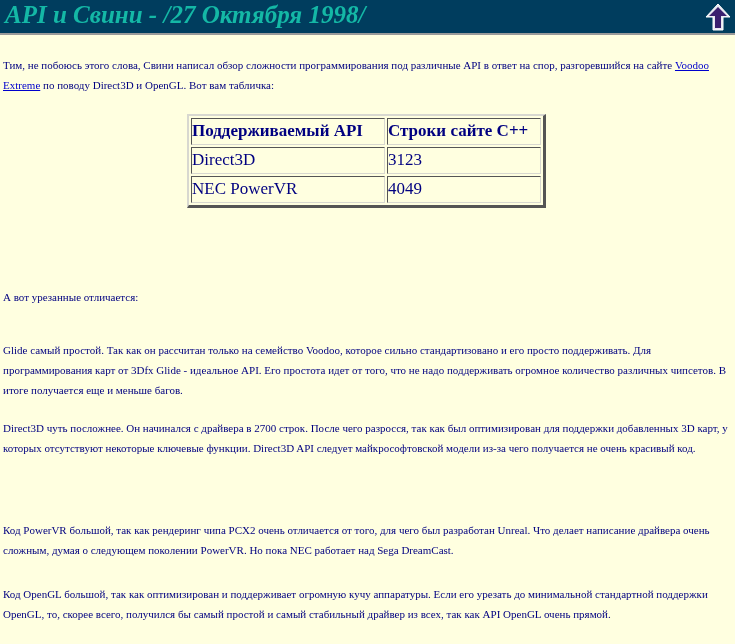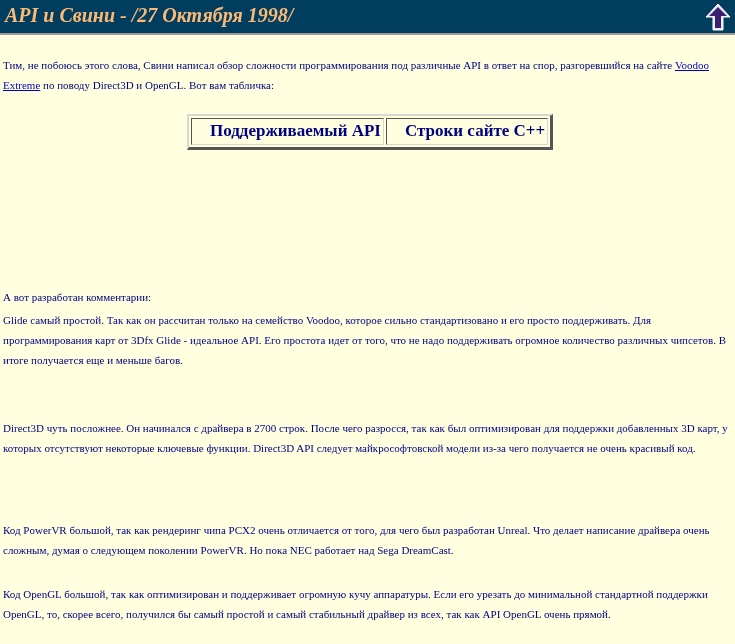--- a/index.html
+++ b/index.html
@@ -21,22 +21,22 @@
       height: 33px;
       border-bottom: 2px solid #9A9A9A;
     }
     .header-title {
       position: absolute;
       left: 5px;
       top: 3px;
       font-family: "Liberation Serif", "DejaVu Serif", serif;
       font-style: italic;
       font-weight: bold;
-      font-size: 20px;
-      color: #fdba74;
+      font-size: 25px;
+      color: #14b8a6;
       line-height: 24px;
     }
     .up-button {
       position: absolute;
       right: 3px;
       top: 2px;
       width: 28px;
       height: 30px;
       cursor: pointer;
     }
@@ -59,21 +59,21 @@
       border-left: 2px solid #D8D8D0;
       border-right: 3px solid #555555;
       border-bottom: 3px solid #555555;
       background: #FFFFE0;
     }
     table.api-table td, table.api-table th {
       border-top: 1px solid #555555;
       border-left: 1px solid #555555;
       border-right: 1px solid #D8D8D0;
       border-bottom: 1px solid #D8D8D0;
-      padding: 1px 2px 2px 18px;
+      padding: 1px 2px 2px 0;
       text-align: left;
       font-size: 17px;
       line-height: 22px;
       color: #000080;
     }
     table.api-table th { font-weight: bold; }
     table.api-table td.col1 { width: 190px; }
     table.api-table td.col2 { width: 150px; }
     .para { position: absolute; left: 3px; width: 730px; }
   </style>
@@ -92,21 +92,29 @@
 
 <p class="intro"><span>Тим, не побоюсь этого слова, Свини написал обзор сложности программирования под различные API в ответ на спор, разгоревшийся на сайте </span><a class="link" href="#">Voodoo Extreme</a><span> по поводу Direct3D и OpenGL. Вот вам табличка:</span></p>
 
 <div class="table-wrap">
   <table class="api-table">
     <tbody>
         <tr>
       <th class="col1">Поддерживаемый API</th>
       <th class="col2">Строки сайте C++</th>
     </tr>
+    <tr>
+      <td class="col1">Direct3D</td>
+      <td class="col2">3123</td>
+    </tr>
+    <tr>
+      <td class="col1">NEC PowerVR</td>
+      <td class="col2">4049</td>
+    </tr>
   </tbody>
     </table>
 </div>
 
-<p class="para" style="top:287px;">А вот разработан комментарии:</p>
-<p class="para" style="top:310px;">Glide самый простой. Так как он рассчитан только на семейство Voodoo, которое сильно стандартизовано и его просто поддерживать. Для программирования карт от 3Dfx Glide - идеальное API. Его простота идет от того, что не надо поддерживать огромное количество различных чипсетов. В итоге получается еще и меньше багов.</p>
+<p class="para" style="top:287px;">А вот урезанные отличается:</p>
+<p class="para" style="top:340px;">Glide самый простой. Так как он рассчитан только на семейство Voodoo, которое сильно стандартизовано и его просто поддерживать. Для программирования карт от 3Dfx Glide - идеальное API. Его простота идет от того, что не надо поддерживать огромное количество различных чипсетов. В итоге получается еще и меньше багов.</p>
 <p class="para" style="top:418px;">Direct3D чуть посложнее. Он начинался с драйвера в 2700 строк. После чего разросся, так как был оптимизирован для поддержки добавленных 3D карт, у которых отсутствуют некоторые ключевые функции. Direct3D API следует майкрософтовской модели из-за чего получается не очень красивый код.</p>
 <p class="para" style="top:520px;">Код PowerVR большой, так как рендеринг чипа PCX2 очень отличается от того, для чего был разработан Unreal. Что делает написание драйвера очень сложным, думая о следующем поколении PowerVR. Но пока NEC работает над Sega DreamCast.</p>
 <p class="para" style="top:584px;">Код OpenGL большой, так как оптимизирован и поддерживает огромную кучу аппаратуры. Если его урезать до минимальной стандартной поддержки OpenGL, то, скорее всего, получился бы самый простой и самый стабильный драйвер из всех, так как API OpenGL очень прямой.</p>
 
 </body></html>

